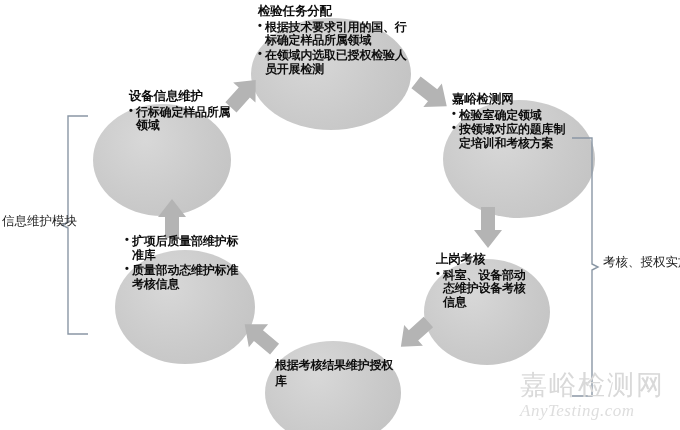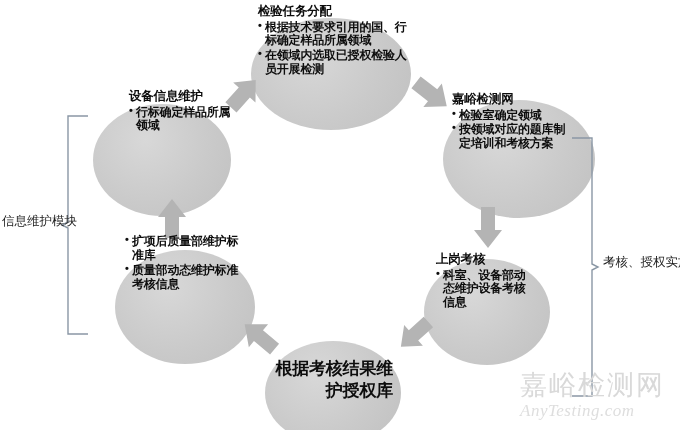--- a/index.html
+++ b/index.html
@@ -53,22 +53,22 @@
     margin-bottom: 1px;
   }
   .nodetext li:before {
     content: "\2022";
     position: absolute;
     left: 0;
     top: -1px;
     font-size: 11px;
   }
   .centered {
-    text-align: right;
-    font-size: 17px;
+    text-align: left;
+    font-size: 12px;
     line-height: 1.3;
   }
 
   
   .arrow {
     position: absolute;
   }
   .arrow svg { display: block; }
 
   

